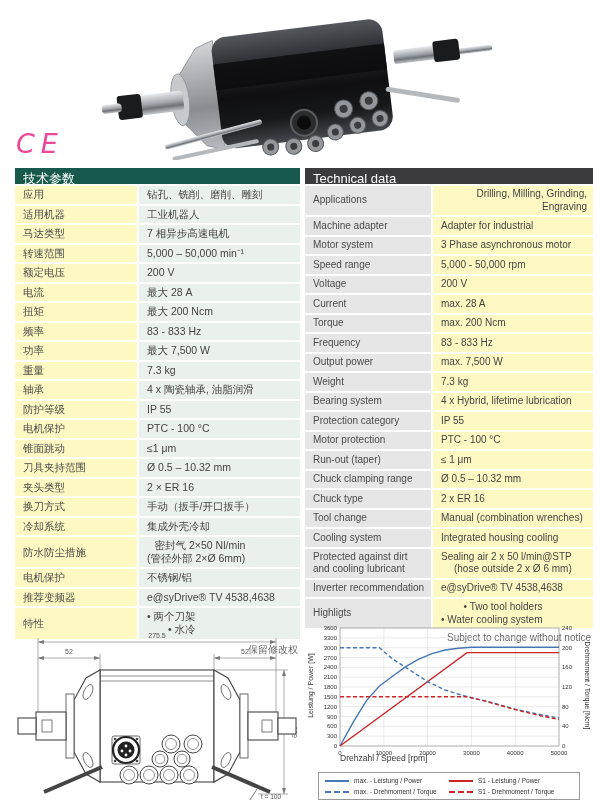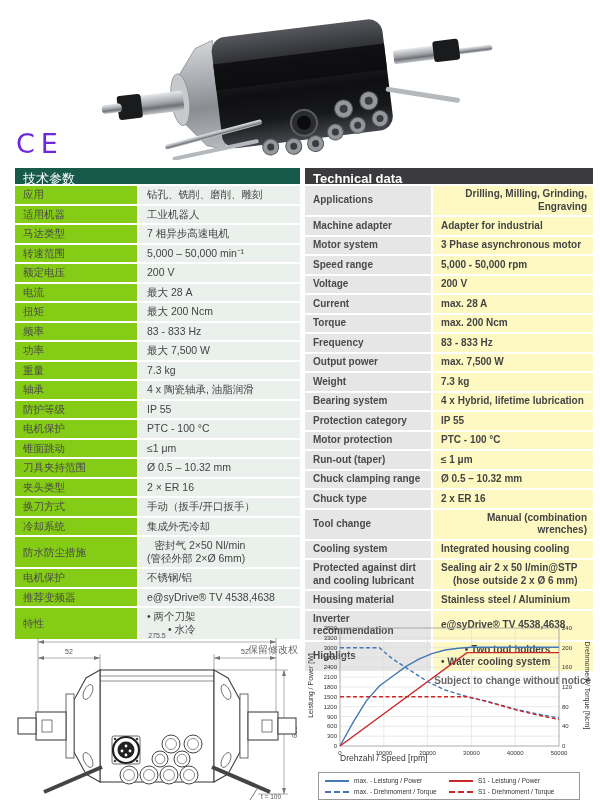--- a/index.html
+++ b/index.html
@@ -1,30 +1,30 @@
 <!DOCTYPE html>
 <html><head>
 <meta charset="utf-8">
 <style>
   html,body{margin:0;padding:0;}
   body{width:600px;height:809px;background:#fff;font-family:"Liberation Sans",sans-serif;position:relative;overflow:hidden;color:#444;}
   .abs{position:absolute;}
 
   
-  .ce{font-size:27px;letter-spacing:6px;color:#6d28d9;font-weight:400;font-family:"DejaVu Sans",sans-serif;}
+  .ce{font-size:27px;letter-spacing:6px;color:#ec4899;font-weight:400;font-family:"DejaVu Sans",sans-serif;font-style:italic;}
 
   
   .tbl{position:absolute;font-size:10.5px;}
   .tbl-header{height:16px;line-height:22px;color:#fff;font-size:13px;padding:0 8px;margin-bottom:2px;}
   .row{display:flex;gap:2px;margin-bottom:2px;}
   .cell{padding:2px 6px 2px 8px;line-height:1.25;white-space:pre-line;display:flex;align-items:center;}
   .cell.label{width:108px;flex:0 0 108px;color:#4a4a4a;}
   .cell.value{flex:1;color:#444;text-align:right;}
   .row:not(.tall) .cell{min-height:13.5px;}
-  .tbl-left .cell.label{background:#84cc16;}
+  .tbl-left .cell.label{background:#fef9c3;}
   .tbl-left .cell.value{background:#eaf0ec;}
   .tbl-right{font-size:10px;}
   .tbl-right .cell.label{background:#e6e6e6;width:112px;flex:0 0 112px;}
   .tbl-right .cell.value{background:#fef9c3;}
   .tbl-footer{text-align:right;font-size:10px;color:#666;margin-top:4px;padding-right:2px;}
 
   
   .chart-wrap{position:absolute;left:302px;top:622px;width:293px;height:186px;}
   .ylabel{position:absolute;width:140px;text-align:center;font-size:7px;color:#333;top:60px;}
   .ylabel.left{left:-62px;transform:rotate(-90deg);}
@@ -193,21 +193,21 @@
       <div class="cell value">e@syDrive® TV 4538,4638</div>
     </div>
     <div class="row tall">
       <div class="cell label">特性</div>
       <div class="cell value">• 两个刀架
 • 水冷</div>
     </div>
   <div class="tbl-footer">保留修改权</div>
 </div>
 
-<div class="tbl tbl-right" style="left:305px;top:168px;width:288px;font-weight:bold;">
+<div class="tbl tbl-right" style="left:305px;top:168px;width:288px;">
   <div class="tbl-header" style="background: rgb(59, 59, 61);">Technical data</div>
   <div class="row">
       <div class="cell label">Applications</div>
       <div class="cell value">Drilling, Milling, Grinding, Engraving</div>
     </div>
     <div class="row">
       <div class="cell label">Machine adapter</div>
       <div class="cell value">Adapter for industrial</div>
     </div>
     <div class="row">
@@ -271,24 +271,20 @@
       <div class="cell value">Manual (combination wrenches)</div>
     </div>
     <div class="row">
       <div class="cell label">Cooling system</div>
       <div class="cell value">Integrated housing cooling</div>
     </div>
     <div class="row tall">
       <div class="cell label">Protected against dirt and cooling lubricant</div>
       <div class="cell value">Sealing air 2 x 50 l/min@STP
 (hose outside 2 x Ø 6 mm)</div>
-    </div>
-    <div class="row">
-      <div class="cell label">Housing material</div>
-      <div class="cell value">Stainless steel / Aluminium</div>
     </div>
     <div class="row">
       <div class="cell label">Inverter recommendation</div>
       <div class="cell value">e@syDrive® TV 4538,4638</div>
     </div>
     <div class="row tall">
       <div class="cell label">Highligts</div>
       <div class="cell value">• Two tool holders
 • Water cooling system</div>
     </div>

